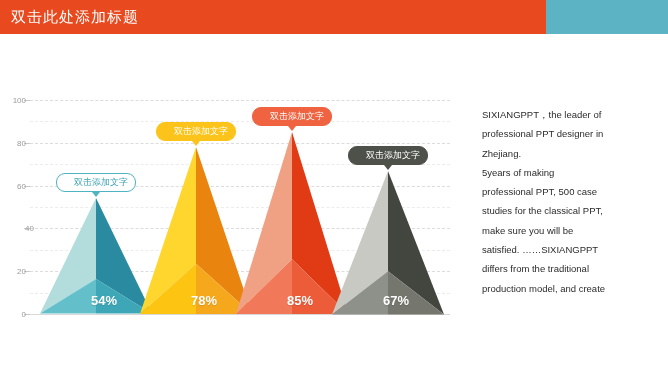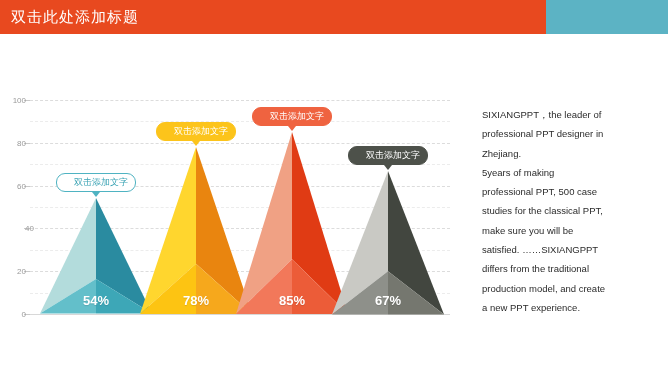--- a/index.html
+++ b/index.html
@@ -44,21 +44,21 @@
     border-top:1px solid #d8d8d8;
   }
   .tickmark{
     position:absolute;left:24px;width:6px;height:0;
     border-top:1px solid #c9c9c9;
   }
   
   .pyramid{position:absolute;bottom:0;}
   .pyr-svg{display:block;overflow:visible;}
   .pct{
-    position:absolute;left:0;width:100%;text-align:center;
+    position:absolute;left:8px;width:100%;text-align:center;
     color:#ffffff;font-size:13px;font-weight:bold;
     text-shadow:0 1px 1px rgba(0,0,0,.12);
     pointer-events:none;
   }
   
   .callout{position:absolute;}
   .callout-box{
     border-radius:9px;padding:2px 7px 3px 17px;
     font-size:9px;white-space:nowrap;line-height:12px;
   }
@@ -174,14 +174,13 @@
     <p>SIXIANGPPT，the leader of</p>
     <p>professional PPT designer in</p>
     <p>Zhejiang.</p>
     <p>5years of making</p>
     <p>professional PPT, 500 case</p>
     <p>studies for the classical PPT,</p>
     <p>make sure you will be</p>
     <p>satisfied. ……SIXIANGPPT</p>
     <p>differs from the traditional</p>
     <p>production model, and create</p>
-    <p>a new PPT experience.</p>
   </div>
 
 </body></html>

